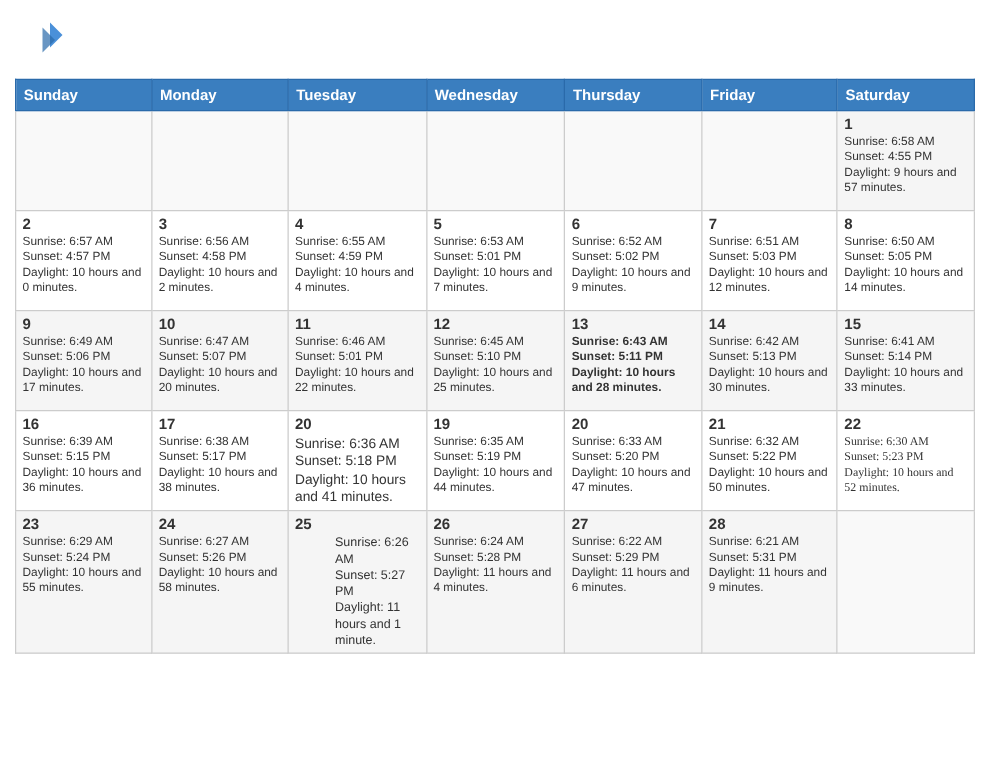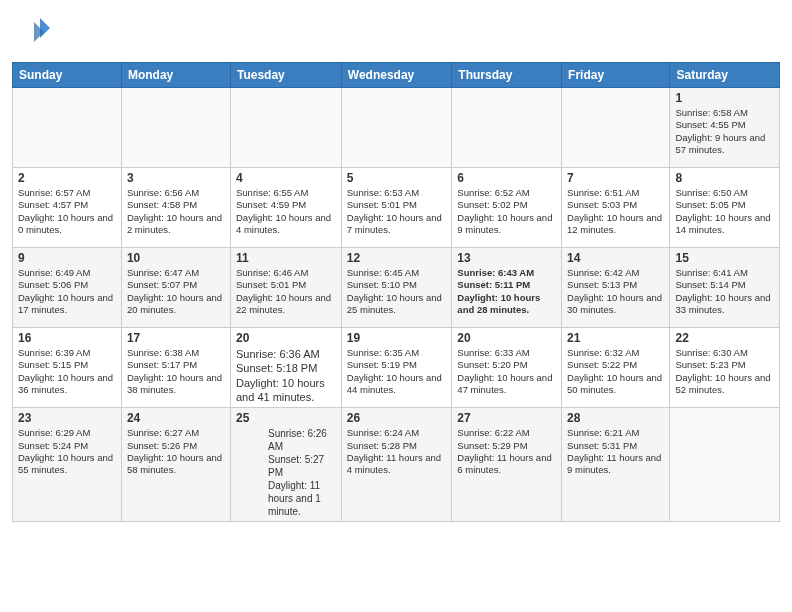--- a/index.html
+++ b/index.html
@@ -213,21 +213,21 @@
 Daylight: 10 hours and 47 minutes.</div>
           </td>
           <td>
             <span class="day-num">21</span>
             <div style="font-size: 9.5px; line-height: 1.3; white-space: pre-wrap;">Sunrise: 6:32 AM
 Sunset: 5:22 PM
 Daylight: 10 hours and 50 minutes.</div>
           </td>
           <td>
             <span class="day-num">22</span>
-            <div style="font-size: 9.5px; line-height: 1.3; white-space: pre-wrap;">Sunrise: 6:30 AM
+            <div style="font-size: 9.5px; line-height: 1.3; white-space: pre-wrap; font-family: Liberation Serif, serif;">Sunrise: 6:30 AM
 Sunset: 5:23 PM
 Daylight: 10 hours and 52 minutes.</div>
           </td>
         </tr>
         <tr>
           <td class="alt-row">
             <span class="day-num">23</span>
             <div style="font-size: 9.5px; line-height: 1.3; white-space: pre-wrap;">Sunrise: 6:29 AM
 Sunset: 5:24 PM
 Daylight: 10 hours and 55 minutes.</div>

